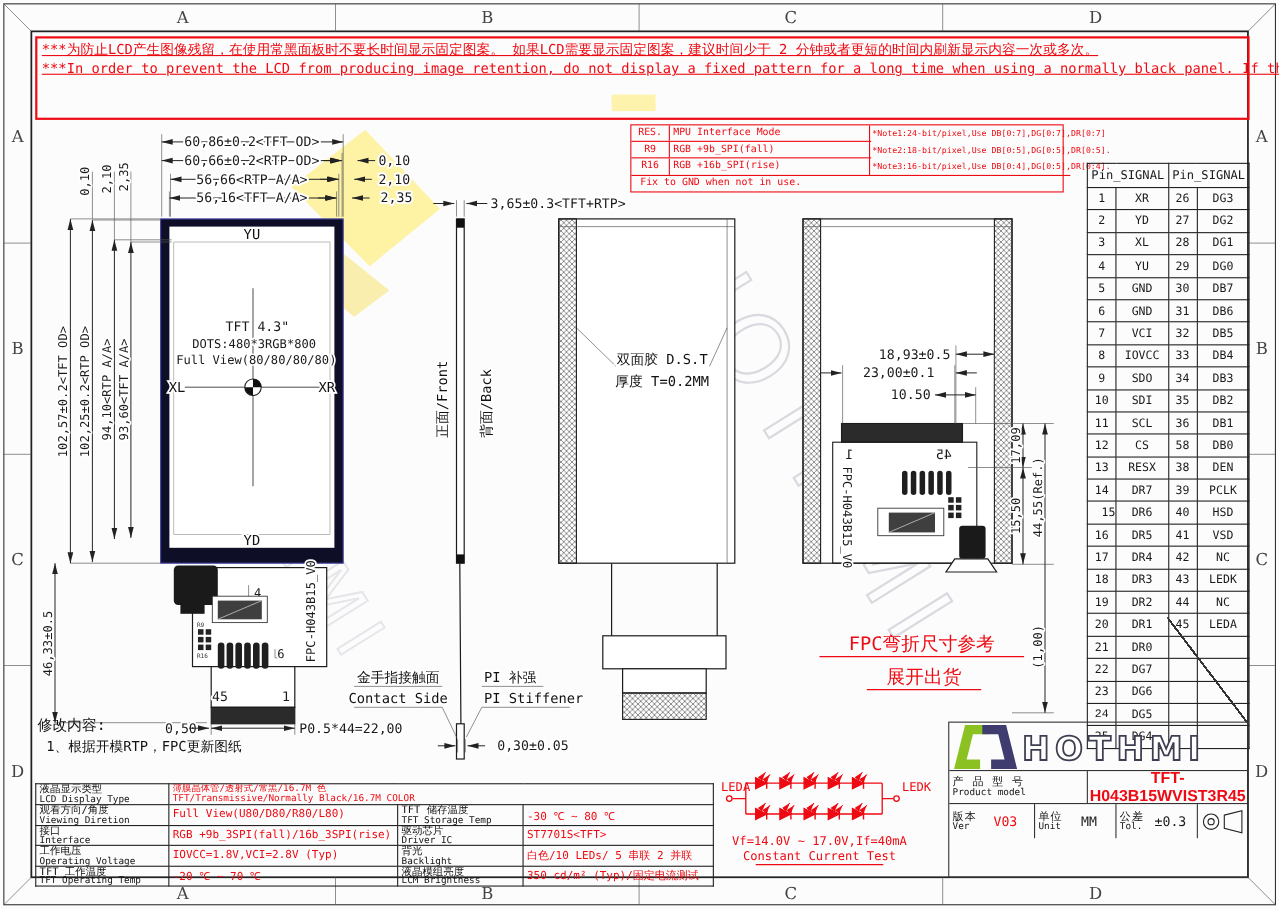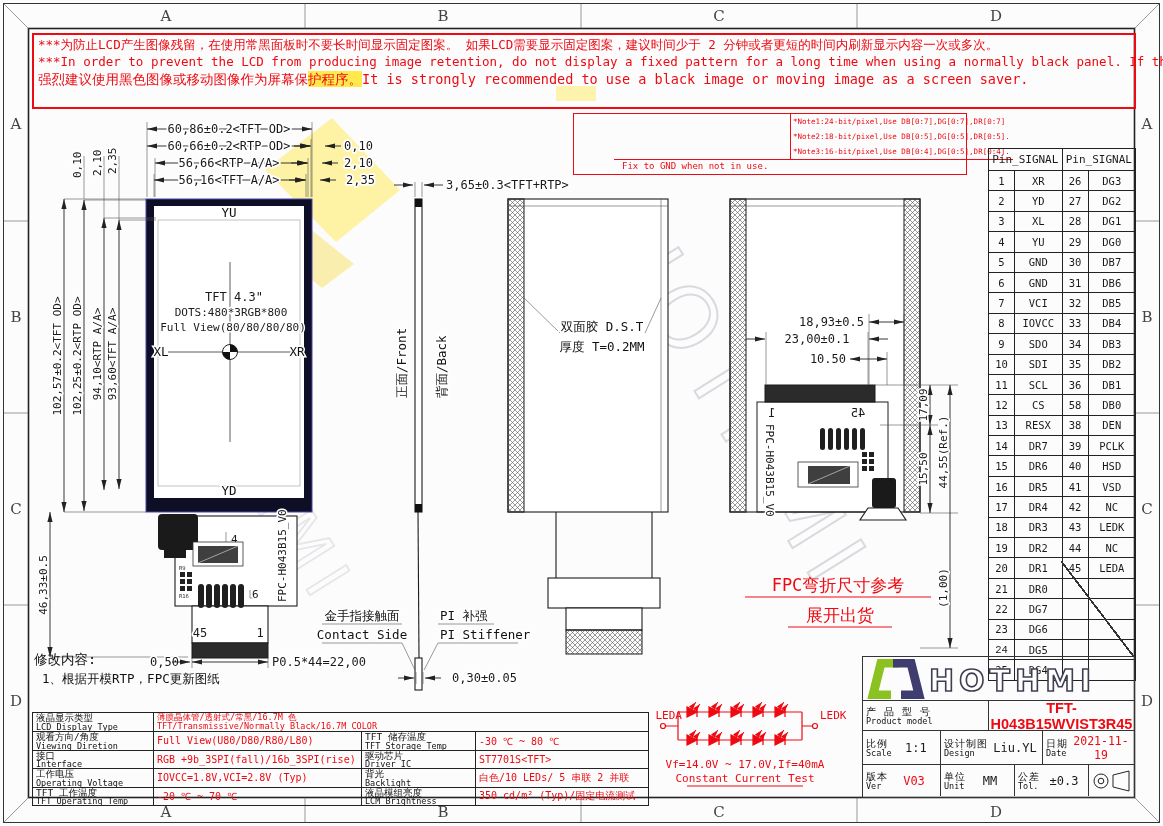--- a/index.html
+++ b/index.html
@@ -2,36 +2,36 @@
 <html><head>
 <meta charset="utf-8">
 <style>
   html,body{margin:0;padding:0;}
   body{width:1163px;height:826px;position:relative;background:#fcfcfc;overflow:hidden;
        font-family:"DejaVu Sans Mono","Liberation Mono",monospace;color:#1a1a1a;}
   #dwg{position:absolute;left:0;top:0;z-index:1;}
   .ovl{position:absolute;z-index:2;}
   
   #warning-box{left:32px;top:33px;width:1092px;height:70px;border:2px solid #ee0a12;color:#ee0a12;
-     padding:1px 4px;background:transparent;}
+     padding:1px 4px;background:transparent;text-decoration:underline;}
   #warning-box .wl1{font-size:12.5px;line-height:17px;white-space:nowrap;}
   #warning-box .wl2,#warning-box .wl3{font-size:12.5px;line-height:17px;white-space:nowrap;}
   #warning-box .wl4{font-size:13.5px;line-height:18px;white-space:nowrap;}
   #warning-box .hl{background:#ffe94d;}
   
   #notes-box{left:573px;top:113px;width:392px;height:60px;border:1.5px solid #ee0a12;color:#ee0a12;}
   .nb-left{position:absolute;left:0;top:0;width:218px;height:45px;}
   .nb-row{display:flex;height:15px;border-bottom:1px solid #ee0a12;box-sizing:border-box;}
   .nb-row:last-child{border-bottom:none;}
   .nb-key{width:34px;border-right:1px solid #ee0a12;font-size:9px;line-height:14px;text-align:center;}
   .nb-val{flex:1;font-size:9px;line-height:14px;padding-left:3px;white-space:nowrap;}
   .nb-right{position:absolute;left:216px;top:0;width:173px;height:45px;border-left:1px solid #ee0a12;}
   .nb-note{font-size:7.5px;line-height:15px;padding-left:2px;white-space:nowrap;}
   .nb-footer{position:absolute;left:0;top:45px;width:391px;height:14px;border-top:1px solid #ee0a12;
-     font-size:9px;line-height:13px;padding-left:8px;margin-left:40px;}
+     font-size:9px;line-height:13px;padding-left:8px;}
   
   #pin-table{left:988px;top:148px;width:147px;}
   #pin-table table{border-collapse:collapse;table-layout:fixed;width:147px;}
   #pin-table th,#pin-table td{border:1px solid #222;padding:0;text-align:center;font-weight:normal;
      font-size:10.5px;height:19.4px;overflow:hidden;}
   #pin-table th{font-size:11px;height:21px;}
   #pin-diagonal{left:1061px;top:561px;width:73px;height:96px;
      background:linear-gradient(to top right,transparent 49.2%,#333 49.2%,#333 50.8%,transparent 50.8%);}
   
   #spec-table{left:32px;top:712px;width:616px;}
@@ -346,24 +346,37 @@
       <use href="#ledg" x="780" y="740"></use>
     <text class="redt" x="745" y="768" text-anchor="middle" font-size="11" stroke="none">Vf=14.0V ~ 17.0V,If=40mA</text>
     <text class="redt" x="745" y="782" text-anchor="middle" font-size="11" stroke="none">Constant Current Test</text>
     <line x1="687" y1="786" x2="803" y2="786" stroke="#ee0a12" stroke-width="1"></line>
   </g>
 </svg>
 
 <div id="warning-box" class="ovl">
   <div class="wl1">***为防止LCD产生图像残留，在使用常黑面板时不要长时间显示固定图案。 如果LCD需要显示固定图案，建议时间少于 2 分钟或者更短的时间内刷新显示内容一次或多次。</div>
   <div class="wl2">***In order to prevent the LCD from producing image retention, do not display a fixed pattern for a long time when using a normally black panel. If the</div>
-  <div class="wl4"><span>强烈建议使用黑色图像或移动图像作为屏幕保</span><span class="hl">护程序。</span><span>It is strongly recommended to use a black image or moving image as a screen saver.</span></div>
 </div>
 
 <div id="notes-box" class="ovl">
+  <div class="nb-left">
+    <div class="nb-row">
+      <div class="nb-key">RES.</div>
+      <div class="nb-val">MPU Interface Mode</div>
+    </div>
+    <div class="nb-row">
+      <div class="nb-key">R9</div>
+      <div class="nb-val">RGB +9b_SPI(fall)</div>
+    </div>
+    <div class="nb-row">
+      <div class="nb-key">R16</div>
+      <div class="nb-val">RGB +16b_SPI(rise)</div>
+    </div>
+  </div>
   <div class="nb-right">
     <div class="nb-note">*Note1:24-bit/pixel,Use DB[0:7],DG[0:7],DR[0:7]</div>
     <div class="nb-note">*Note2:18-bit/pixel,Use DB[0:5],DG[0:5],DR[0:5].</div>
     <div class="nb-note">*Note3:16-bit/pixel,Use DB[0:4],DG[0:5],DR[0:4].</div>
   </div>
   <div class="nb-footer">Fix to GND  when not in use.</div>
 </div>
 
 <div id="pin-table" class="ovl">
   <table>
@@ -452,21 +465,21 @@
           <td style="width: 26px;">38</td>
           <td style="width: 47.5px;">DEN</td>
         </tr>
         <tr>
           <td style="width: 26px;">14</td>
           <td style="width: 47.5px;">DR7</td>
           <td style="width: 26px;">39</td>
           <td style="width: 47.5px;">PCLK</td>
         </tr>
         <tr>
-          <td style="width: 26px;">15</td>
+          <td style="width: 26px; text-align: right;">15</td>
           <td style="width: 47.5px;">DR6</td>
           <td style="width: 26px;">40</td>
           <td style="width: 47.5px;">HSD</td>
         </tr>
         <tr>
           <td style="width: 26px;">16</td>
           <td style="width: 47.5px;">DR5</td>
           <td style="width: 26px;">41</td>
           <td style="width: 47.5px;">VSD</td>
         </tr>
@@ -619,43 +632,20 @@
     <div class="tb-cell tb-lab" style="width:126px">
       <div>
           <div class="cn">产 品 型 号</div>
           <div class="en">Product model</div>
         </div>
     </div>
     <div class="tb-cell" style="flex:1">
       <div class="tb-model">TFT-H043B15WVIST3R45</div>
     </div>
   </div>
-  <div class="tb-row tb-r3">
-    <div class="tb-cell" style="width:78px">
-      <div class="tb-lab">
-          <div class="cn">比例</div>
-          <div class="en">Scale</div>
-        </div>
-      <div class="tb-val">1:1</div>
-    </div>
-    <div class="tb-cell" style="width:102px">
-      <div class="tb-lab">
-          <div class="cn">设计制图</div>
-          <div class="en">Design</div>
-        </div>
-      <div class="tb-val">Liu.YL</div>
-    </div>
-    <div class="tb-cell" style="flex:1">
-      <div class="tb-lab">
-          <div class="cn">日期</div>
-          <div class="en">Date</div>
-        </div>
-      <div class="tb-val red" style="font-size:11.5px">2021-11-19</div>
-    </div>
-  </div>
   <div class="tb-row tb-r4">
     <div class="tb-cell" style="width:78px">
       <div class="tb-lab">
           <div class="cn">版本</div>
           <div class="en">Ver</div>
         </div>
       <div class="tb-val red">V03</div>
     </div>
     <div class="tb-cell" style="width:74px">
       <div class="tb-lab">

